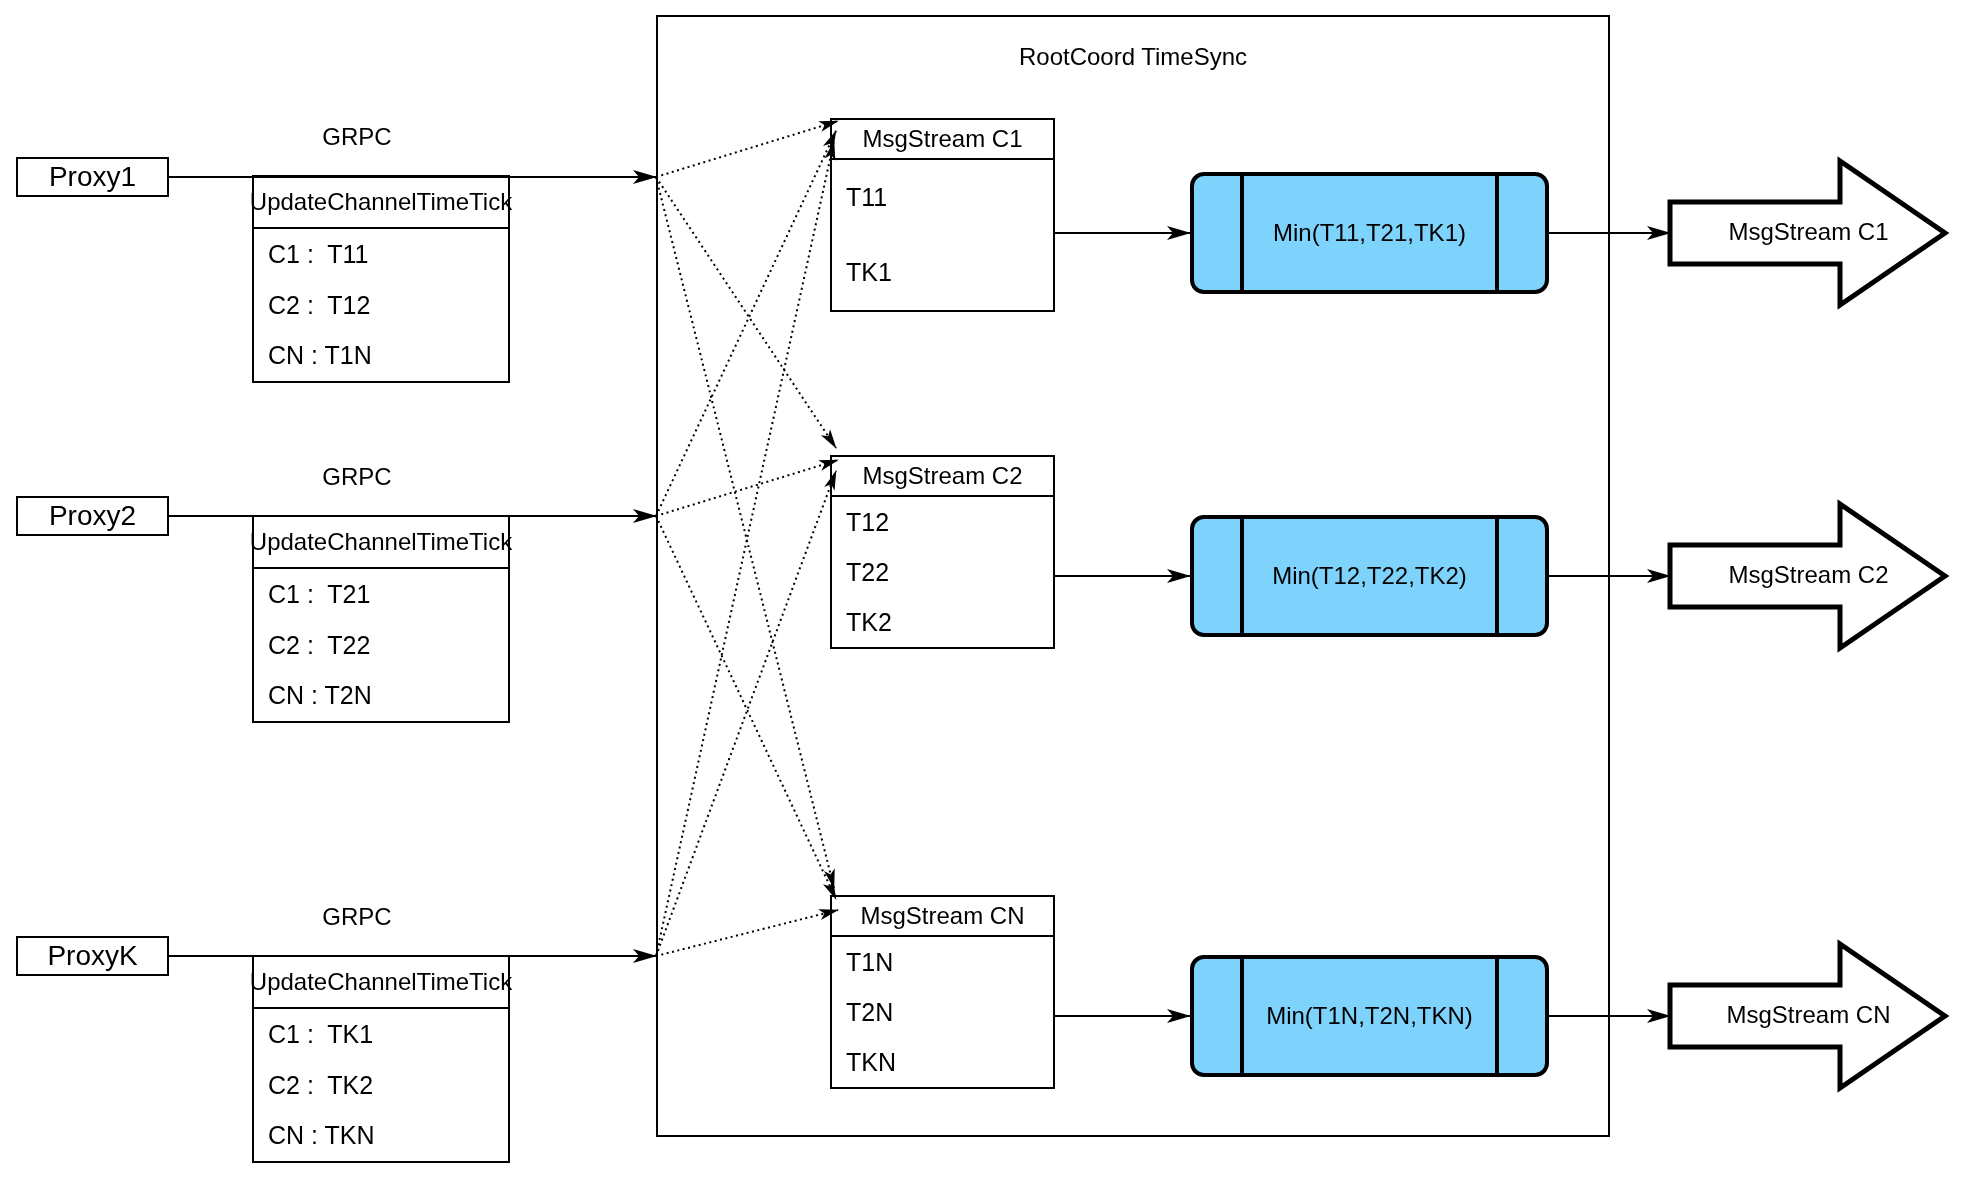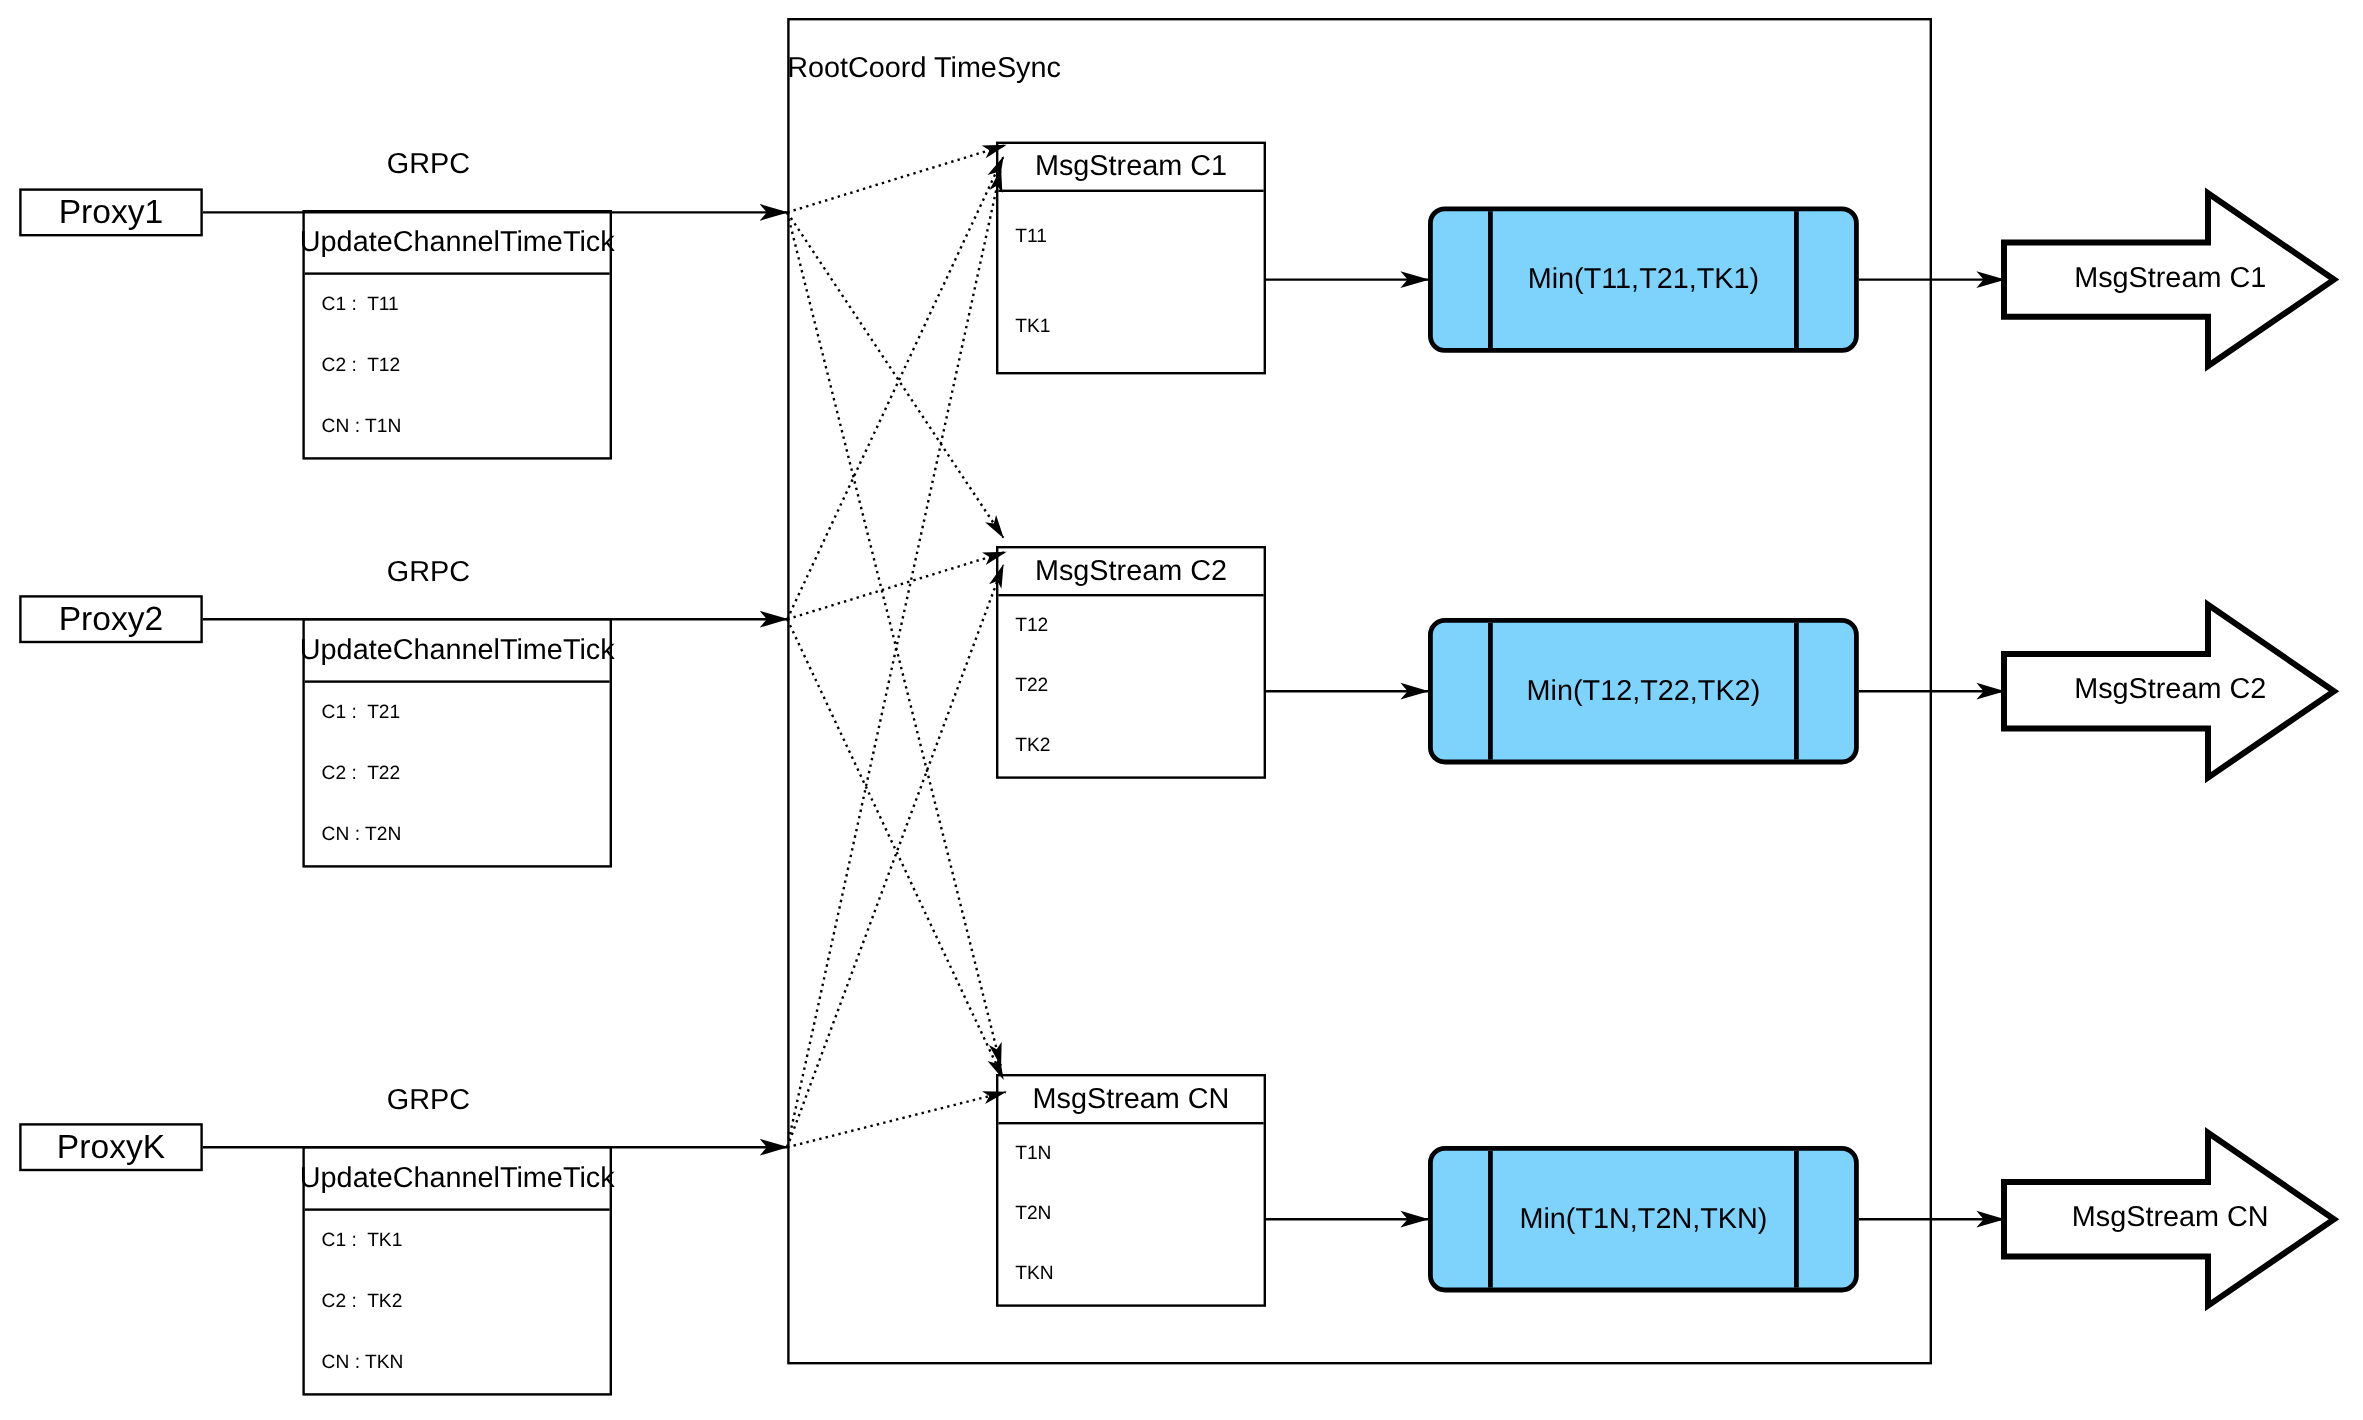--- a/index.html
+++ b/index.html
@@ -18,24 +18,24 @@
   
   .table{display:flex;flex-direction:column;z-index:1;}
   .utable{left:252px;width:258px;height:208px;}
   .utable.r0{top:175px}.utable.r1{top:515px}.utable.r2{top:955px}
   .mtable{left:830px;width:225px;height:194px;}
   .mtable.r0{top:118px}.mtable.r1{top:455px}.mtable.r2{top:895px}
   .thead{border-bottom:2px solid #000;display:flex;align-items:center;justify-content:center;
          font-size:24px;white-space:nowrap;}
   .utable .thead{height:50px;}
   .mtable .thead{height:38px;}
-  .trow{flex:1;display:flex;align-items:center;padding-left:14px;font-size:16px;white-space:pre;text-align:center;}
+  .trow{flex:1;display:flex;align-items:center;padding-left:14px;font-size:25px;white-space:pre;text-align:center;}
   
   .rootbox{left:656px;top:15px;width:954px;height:1122px;border:2px solid #000;background:transparent;z-index:0;}
-  .roottitle{left:656px;top:43px;width:954px;text-align:left;font-size:24px;z-index:1;}
+  .roottitle{left:656px;top:43px;width:954px;text-align:center;font-size:24px;z-index:1;}
   
   .minbox{left:1190px;width:359px;height:122px;border:4px solid #000;border-radius:14px;
           background:#7dd3fc;z-index:1;display:flex;align-items:center;justify-content:center;}
   .minbox.r0{top:172px}.minbox.r1{top:515px}.minbox.r2{top:955px}
   .minlabel{font-size:24px;white-space:nowrap;}
   .divider{position:absolute;top:0;width:4px;height:100%;background:#000;}
   .divider.dl{left:46px;}
   .divider.dr{right:46px;}
   
   .wires{position:absolute;left:0;top:0;z-index:2;pointer-events:none;}

